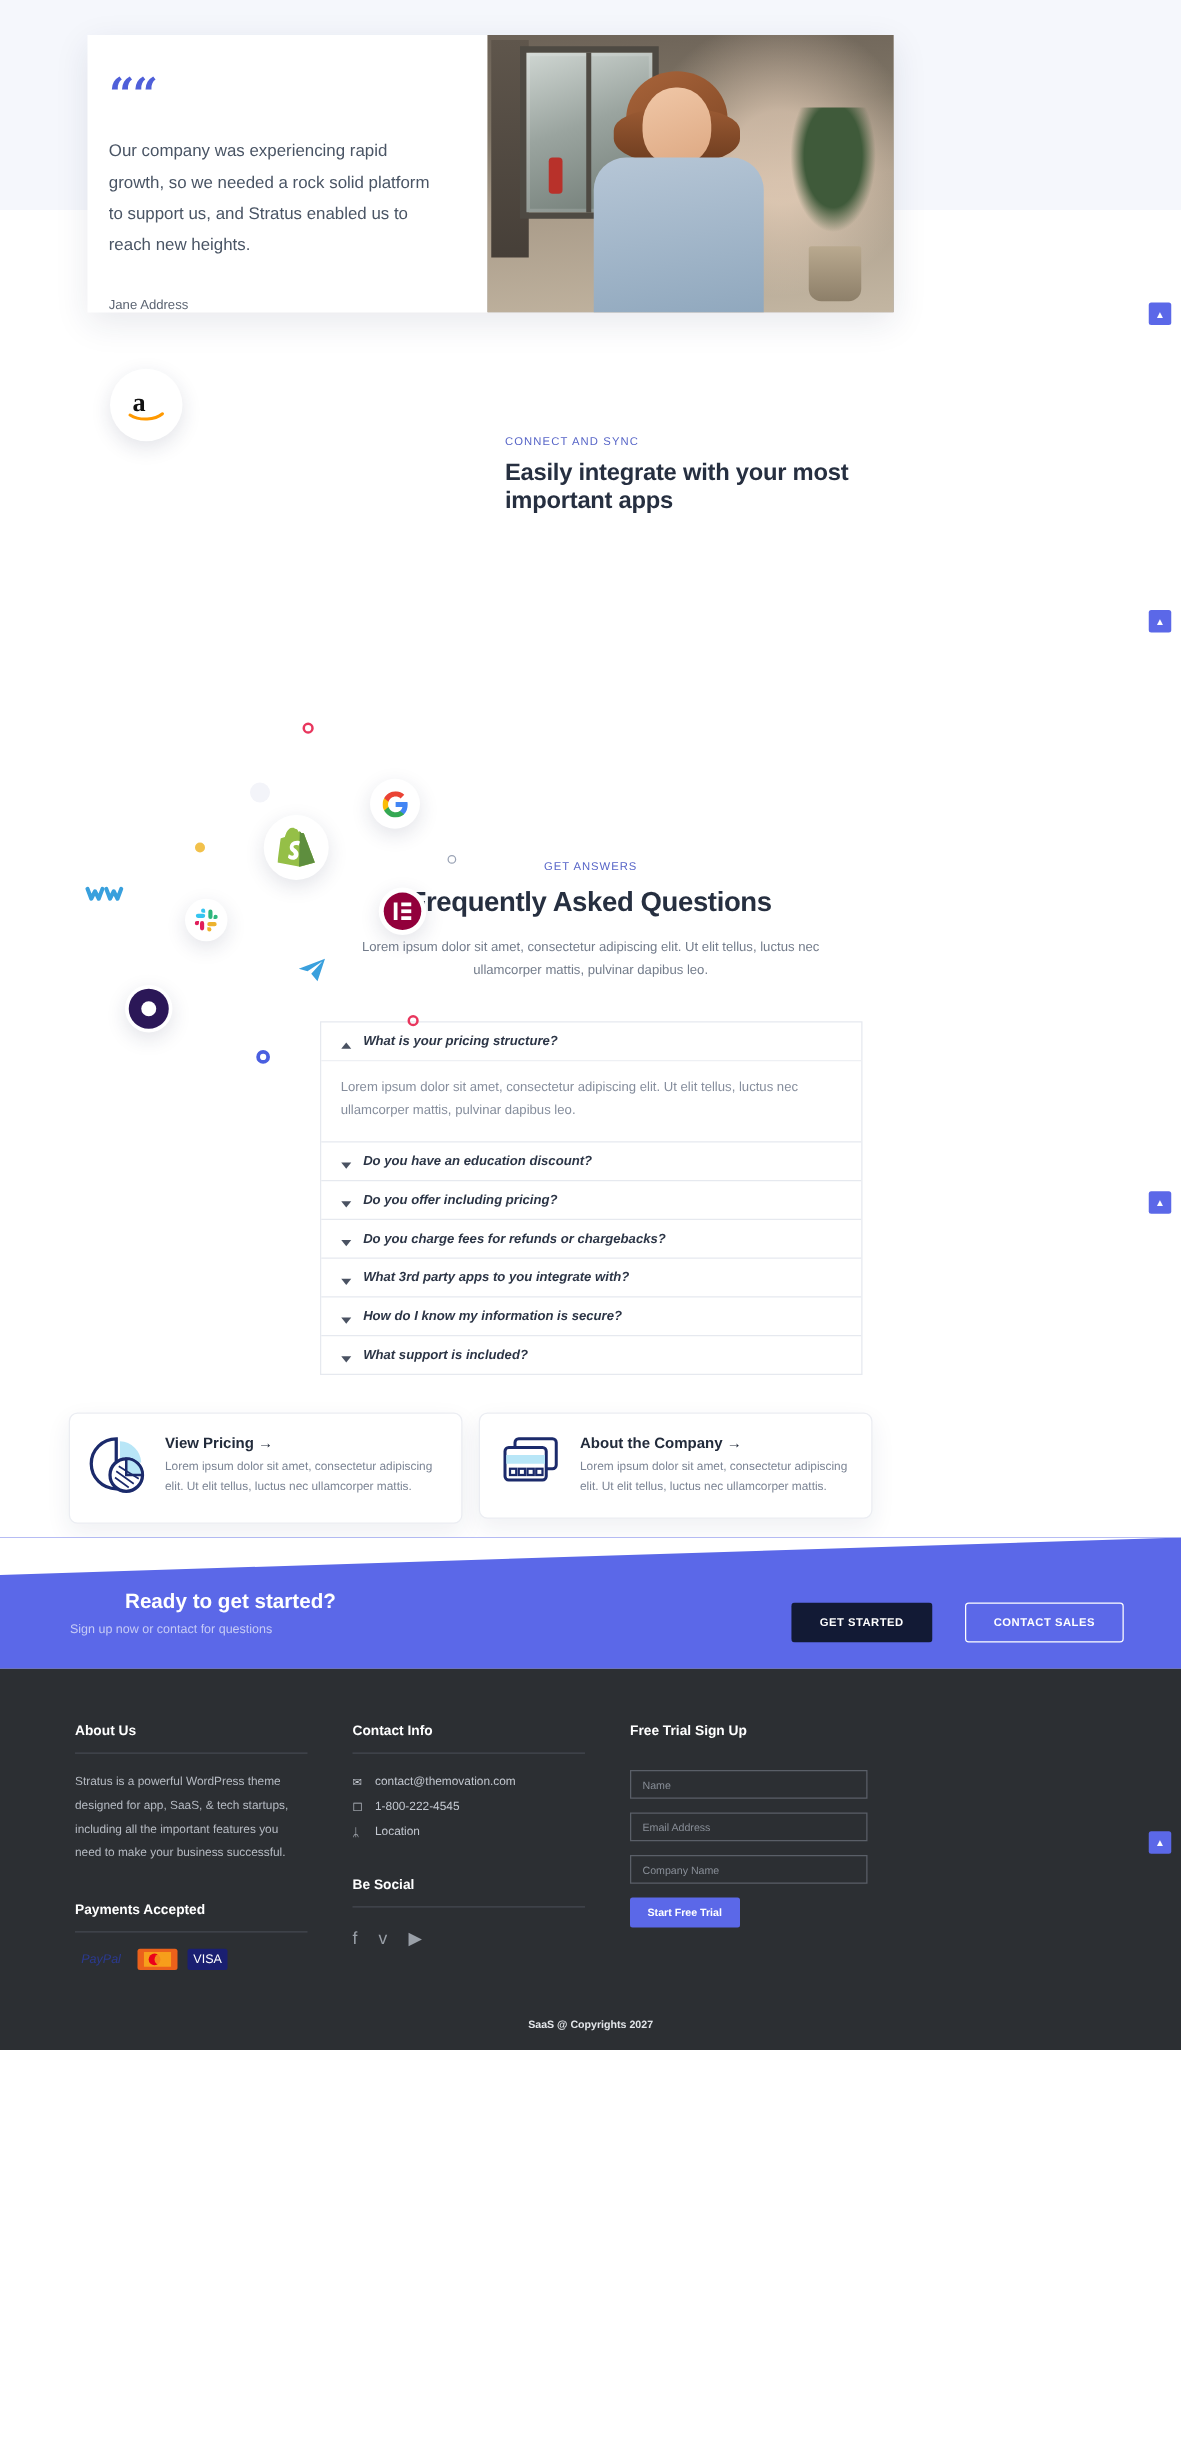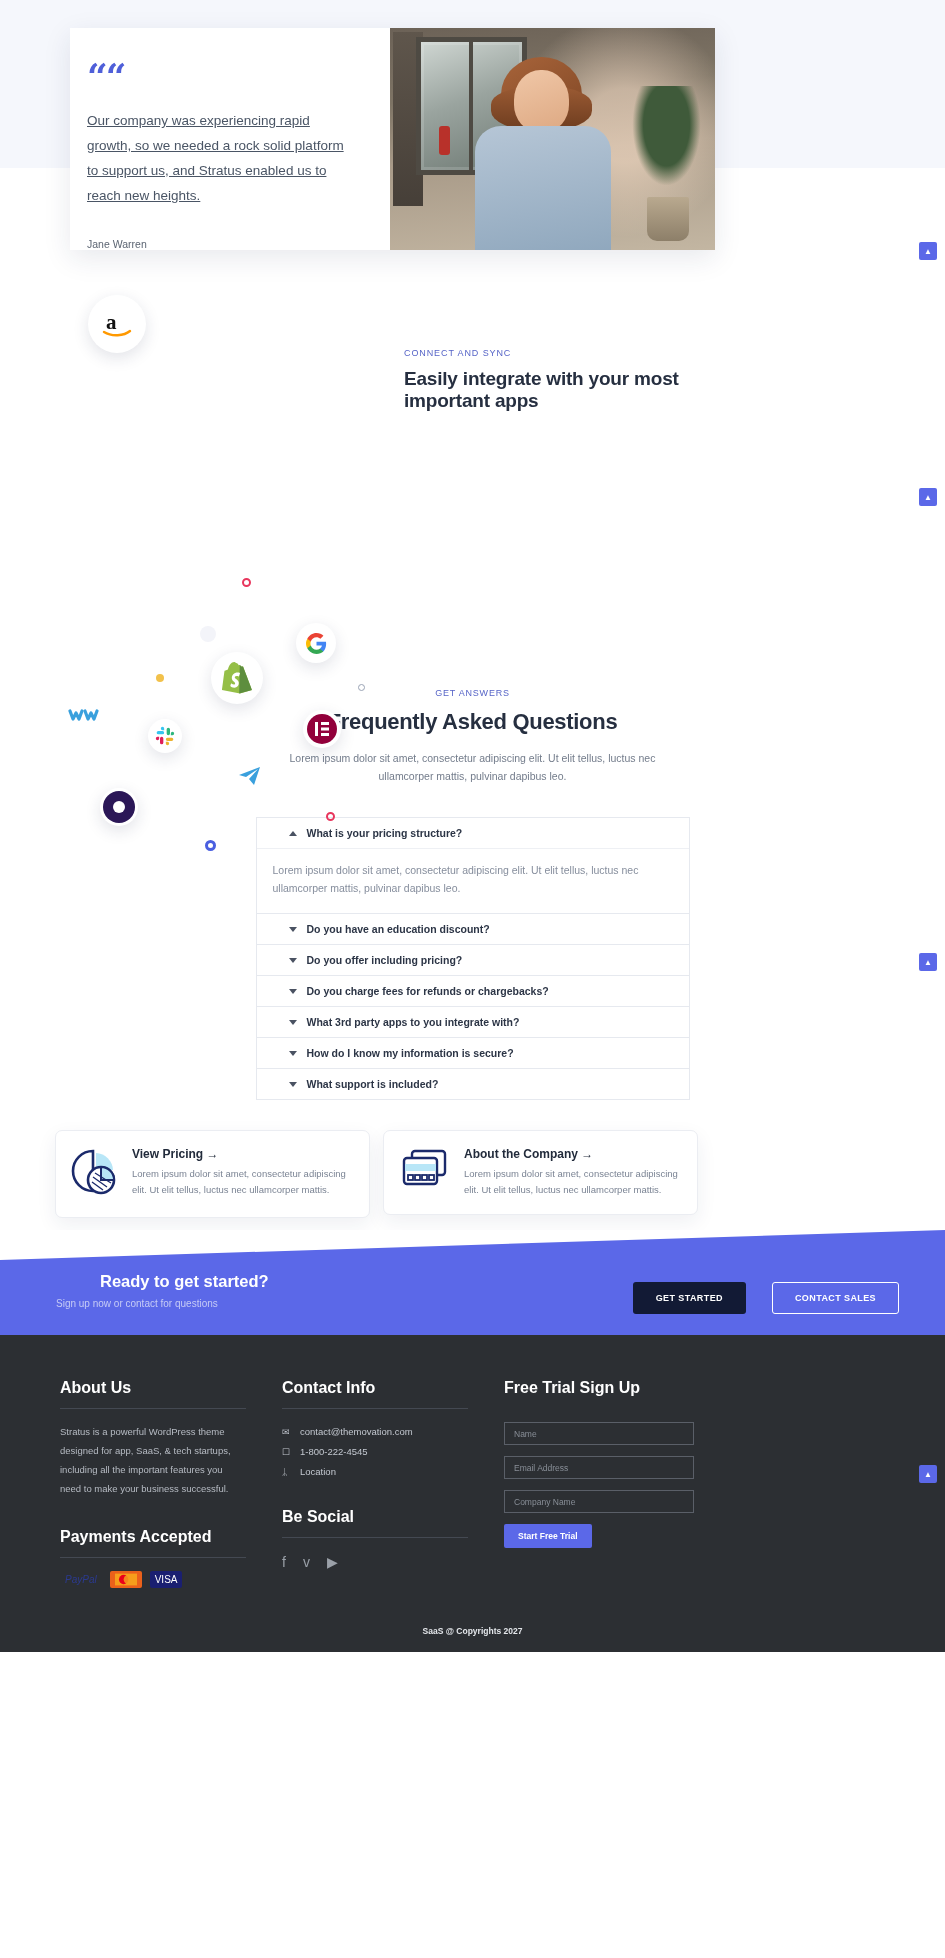--- a/index.html
+++ b/index.html
@@ -41,21 +41,20 @@
     line-height: 1;
     letter-spacing: -2px;
     font-family: "DejaVu Serif", serif;
     margin-bottom: 14px;
     padding-left: 0;
   }
   .quote-body {
     font-size: 13.5px;
     line-height: 25px;
     color: #4a5565;
-    text-decoration: underline;
   }
   .quote-author {
     margin-top: 30px;
     font-size: 10.5px;
     color: #5b6472;
   }
   .testimonial-photo {
     flex: 1;
     position: relative;
     overflow: hidden;
@@ -152,23 +151,24 @@
     margin: 14px auto 0; width: 420px;
     font-size:10.5px; line-height:18px; color:#737c8b;
   }
   .accordion {
     margin: 32px auto 0; width: 434px; text-align:left;
     border:1px solid #e6e9ef; background:#fff;
   }
   .acc-item { border-bottom:1px solid #e6e9ef; }
   .acc-item:last-child { border-bottom:none; }
   .acc-head {
-    display:flex; align-items:center; gap:10px;
-    padding: 9px 32px; font-size:10.5px; font-weight:700; color:#2c3546;
+    display:flex; align-items:flex-end; gap:10px;
+    padding: 9px 16px; font-size:10.5px; font-weight:700; color:#2c3546;
     cursor:pointer;
+    font-style:italic;
   }
   .caret { width:0;height:0;border-left:4px solid transparent;border-right:4px solid transparent; }
   .caret.down { border-top:5px solid #4a5262; }
   .caret.up { border-bottom:5px solid #4a5262; }
   .acc-body {
     padding: 6px 16px 16px 16px;
     font-size:10.5px; line-height:18px; color:#868e9d;
     border-top:1px solid #eef0f4;
     padding-top: 12px;
   }
@@ -205,21 +205,21 @@
   .btn-dark { background:#121a35; color:#fff; }
   .btn-outline { background:transparent; color:#fff; border-color:#fff; }
 
   
   .footer { background:#2c2f33; color:#cfd3d8; padding:44px 0 0 0; position:relative; }
   .footer-grid {
     display:grid; grid-template-columns: 222px 222px 222px;
     column-gap: 0; padding-left:60px;
   }
   .f-h4 {
-    font-size:16px; font-weight:700; color:#ffffff; padding-bottom:11px;
+    font-size:11px; font-weight:700; color:#ffffff; padding-bottom:11px;
     border-bottom:1px solid #444952; width:186px; margin-bottom:13px;
   }
   .f-p { font-size:9.5px; line-height:19px; color:#b6bbc3; width:186px; }
   .f-li { font-size:9.5px; line-height:20px; color:#c3c8d0; display:flex; gap:7px; align-items:center; }
   .f-icon { font-size:9px; color:#c3c8d0; width:11px; display:inline-block; }
   .socials { display:flex; gap:17px; margin-top:16px; font-size:14px; color:#9aa0a8; }
   .f-input {
     display:block; width:190px; height:23px; margin-bottom:11px;
     background:transparent; border:1px solid #5a5f68; color:#d4d8de;
     font-size:8.5px; padding:0 9px; font-family:"Liberation Sans", sans-serif;
@@ -250,21 +250,21 @@
 </head>
 <body>
 
 <div class="page">
 
   <section class="testimonial-band">
     <div class="testimonial-card">
       <div class="testimonial-text">
         <div class="quote-mark">““</div>
         <div class="quote-body">Our company was experiencing rapid growth, so we needed a rock solid platform to support us, and Stratus enabled us to reach new heights.</div>
-        <div class="quote-author">Jane Warren</div>
+        <div class="quote-author">Jane Address</div>
       </div>
       <div class="testimonial-photo">
         <div class="photo-bg"></div>
         <div class="photo-door"></div>
         <div class="photo-window"></div>
         <div class="photo-extinguisher"></div>
         <div class="photo-plant"></div>
         <div class="photo-pot"></div>
         <div class="photo-person-hair"></div>
         <div class="photo-person-head"></div>

